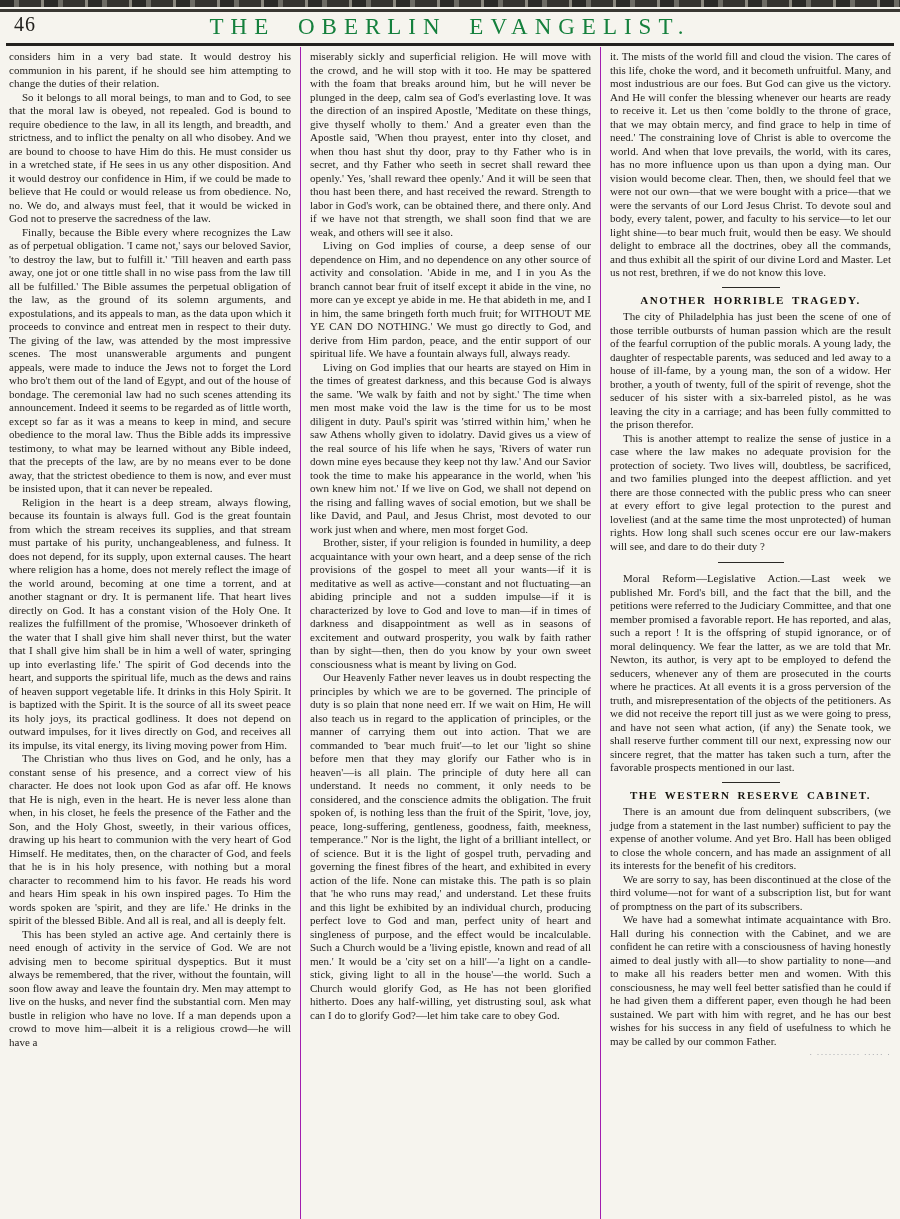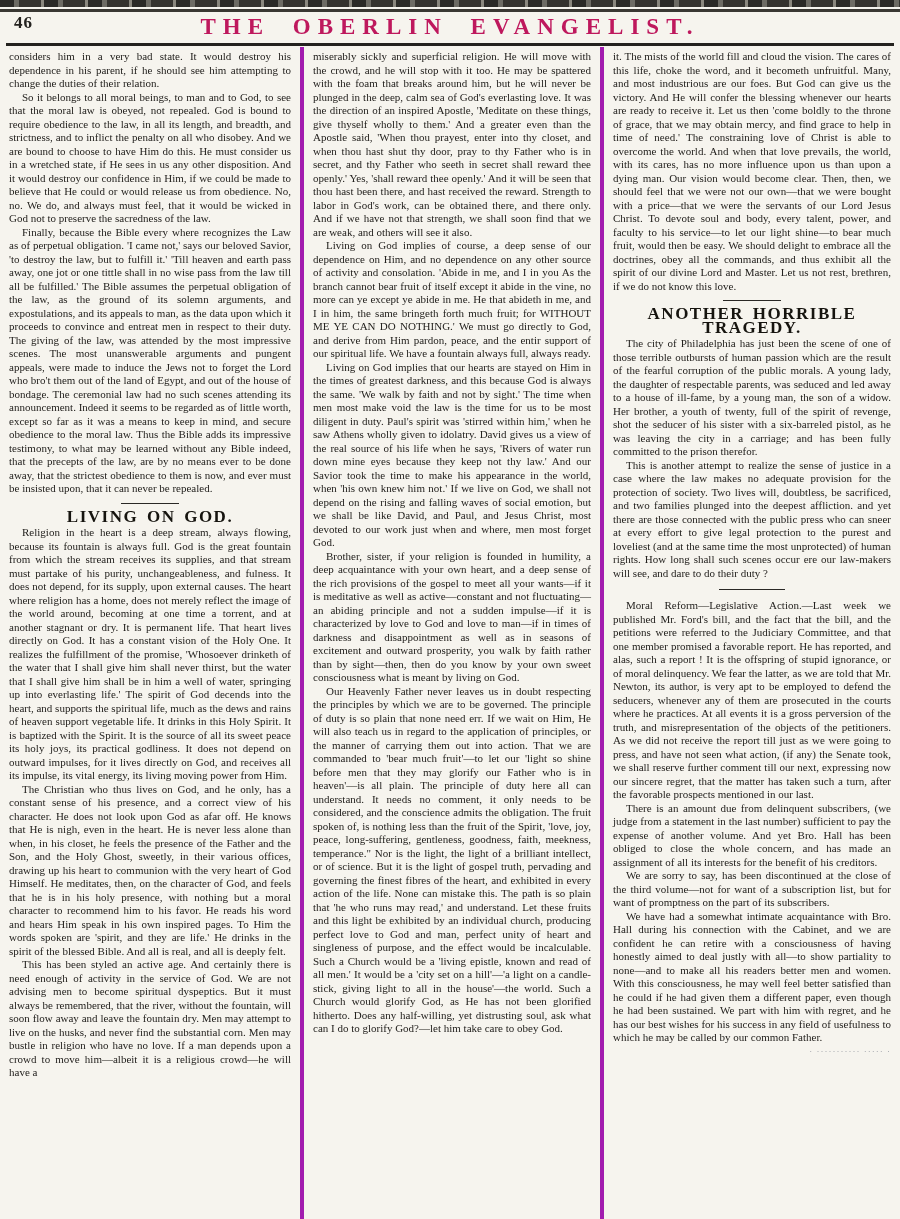--- a/index.html
+++ b/index.html
@@ -18,54 +18,54 @@
       repeating-linear-gradient(90deg,#2b2a27 0 14px,#6d6b64 14px 19px,#35332f 19px 41px,#8a877e 41px 44px);
     border-bottom:2px solid #f6f4ee;
     box-shadow:0 3px 0 #3a3833;
   }
 
   .masthead-row{
     position:relative;height:30px;margin-top:2px;
   }
   .page-number{
     position:absolute;left:14px;top:2px;
-    font-size:17px;font-weight:bold;letter-spacing:1px;
+    font-size:20px;font-weight:normal;letter-spacing:1px;
   }
   .masthead{
-    text-align:center;font-size:23px;font-weight:bold;
+    text-align:center;font-size:23px;font-weight:normal;
     letter-spacing:7px;word-spacing:10px;
-    padding-top:3px;color:#be185d;
+    padding-top:3px;color:#15803d;
   }
   .head-rule-thick{
     height:3px;background:#24221f;margin:2px 6px 0 6px;
     box-shadow:0 -4px 0 -3px #55534c;
   }
 
   .columns{
     display:flex;height:1172px;overflow:hidden;margin-top:1px;
   }
   .col{
     width:300px;box-sizing:border-box;
     padding:3px 9px 0 9px;
     font-size:11px;line-height:13.5px;
     text-align:justify;
     overflow:hidden;
   }
-  .col + .col{border-left:4px solid #a21caf;}
+  .col + .col{border-left:1px solid #a21caf;}
 
   .col p{margin:0;text-indent:13px;}
   .col p.cont{text-indent:0;}
   .col p .lead{font-weight:normal;}
 
   .sec-head{text-align:center;margin:7px 0 3px 0;}
   .sec-head .head-rule{
     display:block;width:58px;border-top:1px solid #2a2825;margin:0 auto 6px auto;
   }
   .sec-head h3{
-    margin:0;font-size:17px;font-weight:bold;letter-spacing:1.5px;
+    margin:0;font-size:11px;font-weight:bold;letter-spacing:1.5px;
     word-spacing:3px;color:#16140f;text-indent:0;
   }
 
   .rule-block{width:66px;border-top:1px solid #2a2825;margin:9px auto;}
 
   .noise{
     text-align:right;color:#8f929a;font-size:9px;letter-spacing:1px;
     filter:blur(0.5px);margin-top:5px;text-indent:0;
   }
 </style>
@@ -76,27 +76,23 @@
   <div class="top-band"></div>
 
   <div class="masthead-row">
     <span class="page-number">46</span>
     <div class="masthead">THE OBERLIN EVANGELIST.</div>
   </div>
   <div class="head-rule-thick"></div>
 
   <div class="columns">
     <div class="col">
-        <p class="cont">considers him in a very bad state.  It would destroy his dependence in his parent, if he should see him attempting to change the duties of their relation.</p>
+        <p class="cont">considers him in a very bad state.  It would destroy his communion in his parent, if he should see him attempting to change the duties of their relation.</p>
         <p>So it belongs to all moral beings, to man and to God, to see that the moral law is obeyed, not repealed.  God is bound to require obedience to the law, in all its length, and breadth, and strictness, and to inflict the penalty on all who disobey.  And we are bound to choose to have Him do this.  He must consider us in a wretched state, if He sees in us any other disposition.  And it would destroy our confidence in Him, if we could be made to believe that He could or would release us from obedience.  No, no.  We do, and always must feel, that it would be wicked in God not to preserve the sacredness of the law.</p>
         <p>Finally, because the Bible every where recognizes the Law as of perpetual obligation.  'I came not,' says our beloved Savior, 'to destroy the law, but to fulfill it.'  'Till heaven and earth pass away, one jot or one tittle shall in no wise pass from the law till all be fulfilled.'  The Bible assumes the perpetual obligation of the law, as the ground of its solemn arguments, and expostulations, and its appeals to man, as the data upon which it proceeds to convince and entreat men in respect to their duty.  The giving of the law, was attended by the most impressive scenes.  The most unanswerable arguments and pungent appeals, were made to induce the Jews not to forget the Lord who bro't them out of the land of Egypt, and out of the house of bondage.  The ceremonial law had no such scenes attending its announcement.  Indeed it seems to be regarded as of little worth, except so far as it was a means to keep in mind, and secure obedience to the moral law.  Thus the Bible adds its impressive testimony, to what may be learned without any Bible indeed, that the precepts of the law, are by no means ever to be done away, that the strictest obedience to them is now, and ever must be insisted upon, that it can never be repealed.</p>
-        <div class="sec-head">
-          <span class="head-rule"></span>
-          <h3>LIVING ON GOD.</h3>
-        </div>
         <p>Religion in the heart is a deep stream, always flowing, because its fountain is always full.  God is the great fountain from which the stream receives its supplies, and that stream must partake of his purity, unchangeableness, and fulness.  It does not depend, for its supply, upon external causes.  The heart where religion has a home, does not merely reflect the image of the world around, becoming at one time a torrent, and at another stagnant or dry.  It is permanent life.  That heart lives directly on God.  It has a constant vision of the Holy One.  It realizes the fulfillment of the promise, 'Whosoever drinketh of the water that I shall give him shall never thirst, but the water that I shall give him shall be in him a well of water, springing up into everlasting life.'  The spirit of God decends into the heart, and supports the spiritual life, much as the dews and rains of heaven support vegetable life.  It drinks in this Holy Spirit.  It is baptized with the Spirit.  It is the source of all its sweet peace its holy joys, its practical godliness.  It does not depend on outward impulses, for it lives directly on God, and receives all its impulse, its vital energy, its living moving power from Him.</p>
         <p>The Christian who thus lives on God, and he only, has a constant sense of his presence, and a correct view of his character.  He does not look upon God as afar off.  He knows that He is nigh, even in the heart.  He is never less alone than when, in his closet, he feels the presence of the Father and the Son, and the Holy Ghost, sweetly, in their various offices, drawing up his heart to communion with the very heart of God Himself.  He meditates, then, on the character of God, and feels that he is in his holy presence, with nothing but a moral character to recommend him to his favor.  He reads his word and hears Him speak in his own inspired pages.  To Him the words spoken are 'spirit, and they are life.'  He drinks in the spirit of the blessed Bible.  And all is real, and all is deeply felt.</p>
         <p>This has been styled an active age.  And certainly there is need enough of activity in the service of God.  We are not advising men to become spiritual dyspeptics.  But it must always be remembered, that the river, without the fountain, will soon flow away and leave the fountain dry.  Men may attempt to live on the husks, and never find the substantial corn.  Men may bustle in religion who have no love.  If a man depends upon a crowd to move him—albeit it is a religious crowd—he will have a</p>
       </div>
     <div class="col">
         <p class="cont">miserably sickly and superficial religion.  He will move with the crowd, and he will stop with it too.  He may be spattered with the foam that breaks around him, but he will never be plunged in the deep, calm sea of God's everlasting love.  It was the direction of an inspired Apostle, 'Meditate on these things, give thyself wholly to them.'  And a greater even than the Apostle said, 'When thou prayest, enter into thy closet, and when thou hast shut thy door, pray to thy Father who is in secret, and thy Father who seeth in secret shall reward thee openly.'  Yes, 'shall reward thee openly.'  And it will be seen that thou hast been there, and hast received the reward.  Strength to labor in God's work, can be obtained there, and there only.  And if we have not that strength, we shall soon find that we are weak, and others will see it also.</p>
         <p>Living on God implies of course, a deep sense of our dependence on Him, and no dependence on any other source of activity and consolation.  'Abide in me, and I in you As the branch cannot bear fruit of itself except it abide in the vine, no more can ye except ye abide in me.  He that abideth in me, and I in him, the same bringeth forth much fruit; for WITHOUT ME YE CAN DO NOTHING.'  We must go directly to God, and derive from Him pardon, peace, and the entir support of our spiritual life.  We have a fountain always full, always ready.</p>
         <p>Living on God implies that our hearts are stayed on Him in the times of greatest darkness, and this because God is always the same.  'We walk by faith and not by sight.'  The time when men most make void the law is the time for us to be most diligent in duty.  Paul's spirit was 'stirred within him,' when he saw Athens wholly given to idolatry.  David gives us a view of the real source of his life when he says, 'Rivers of water run down mine eyes because they keep not thy law.'  And our Savior took the time to make his appearance in the world, when 'his own knew him not.'  If we live on God, we shall not depend on the rising and falling waves of social emotion, but we shall be like David, and Paul, and Jesus Christ, most devoted to our work just when and where, men most forget God.</p>
         <p>Brother, sister, if your religion is founded in humility, a deep acquaintance with your own heart, and a deep sense of the rich provisions of the gospel to meet all your wants—if it is meditative as well as active—constant and not fluctuating—an abiding principle and not a sudden impulse—if it is characterized by love to God and love to man—if in times of darkness and disappointment as well as in seasons of excitement and outward prosperity, you walk by faith rather than by sight—then, then do you know by your own sweet consciousness what is meant by living on God.</p>
         <p>Our Heavenly Father never leaves us in doubt respecting the principles by which we are to be governed.  The principle of duty is so plain that none need err.  If we wait on Him, He will also teach us in regard to the application of principles, or the manner of carrying them out into action.  That we are commanded to 'bear much fruit'—to let our 'light so shine before men that they may glorify our Father who is in heaven'—is all plain.  The principle of duty here all can understand.  It needs no comment, it only needs to be considered, and the conscience admits the obligation.  The fruit spoken of, is nothing less than the fruit of the Spirit, 'love, joy, peace, long-suffering, gentleness, goodness, faith, meekness, temperance."  Nor is the light, the light of a brilliant intellect, or of science.  But it is the light of gospel truth, pervading and governing the finest fibres of the heart, and exhibited in every action of the life.  None can mistake this.  The path is so plain that 'he who runs may read,' and understand.  Let these fruits and this light be exhibited by an individual church, producing perfect love to God and man, perfect unity of heart and singleness of purpose, and the effect would be incalculable.  Such a Church would be a 'living epistle, known and read of all men.'  It would be a 'city set on a hill'—'a light on a candle-stick, giving light to all in the house'—the world.  Such a Church would glorify God, as He has not been glorified hitherto.  Does any half-willing, yet distrusting soul, ask what can I do to glorify God?—let him take care to obey God.</p>
@@ -104,19 +100,23 @@
     <div class="col">
         <p class="cont">it.  The mists of the world fill and cloud the vision.  The cares of this life, choke the word, and it becometh unfruitful.  Many, and most industrious are our foes.  But God can give us the victory.  And He will confer the blessing whenever our hearts are ready to receive it.  Let us then 'come boldly to the throne of grace, that we may obtain mercy, and find grace to help in time of need.'  The constraining love of Christ is able to overcome the world.  And when that love prevails, the world, with its cares, has no more influence upon us than upon a dying man.  Our vision would become clear.  Then, then, we should feel that we were not our own—that we were bought with a price—that we were the servants of our Lord Jesus Christ.  To devote soul and body, every talent, power, and faculty to his service—to let our light shine—to bear much fruit, would then be easy.  We should delight to embrace all the doctrines, obey all the commands, and thus exhibit all the spirit of our divine Lord and Master.  Let us not rest, brethren, if we do not know this love.</p>
         <div class="sec-head">
           <span class="head-rule"></span>
           <h3>ANOTHER HORRIBLE TRAGEDY.</h3>
         </div>
         <p>The city of Philadelphia has just been the scene of one of those terrible outbursts of human passion which are the result of the fearful corruption of the public morals.  A young lady, the daughter of respectable parents, was seduced and led away to a house of ill-fame, by a young man, the son of a widow.  Her brother, a youth of twenty, full of the spirit of revenge, shot the seducer of his sister with a six-barreled pistol, as he was leaving the city in a carriage; and has been fully committed to the prison therefor.</p>
         <p>This is another attempt to realize the sense of justice in a case where the law makes no adequate provision for the protection of society.  Two lives will, doubtless, be sacrificed, and two families plunged into the deepest affliction. and yet there are those connected with the public press who can sneer at every effort to give legal protection to the purest and loveliest (and at the same time the most unprotected) of human rights.  How long shall such scenes occur ere our law-makers will see, and dare to do their duty ?</p>
         <div class="rule-block"></div>
         <p><span class="lead">Moral Reform—Legislative Action.—</span>Last week we published Mr. Ford's bill, and the fact that the bill, and the petitions were referred to the Judiciary Committee, and that one member promised a favorable report.  He has reported, and alas, such a report !  It is the offspring of stupid ignorance, or of moral delinquency.  We fear the latter, as we are told that Mr. Newton, its author, is very apt to be employed to defend the seducers, whenever any of them are prosecuted in the courts where he practices.  At all events it is a gross perversion of the truth, and misrepresentation of the objects of the petitioners.  As we did not receive the report till just as we were going to press, and have not seen what action, (if any) the Senate took, we shall reserve further comment till our next, expressing now our sincere regret, that the matter has taken such a turn, after the favorable prospects mentioned in our last.</p>
+        <div class="sec-head">
+          <span class="head-rule"></span>
+          <h3>THE WESTERN RESERVE CABINET.</h3>
+        </div>
         <p>There is an amount due from delinquent subscribers, (we judge from a statement in the last number) sufficient to pay the expense of another volume.  And yet Bro. Hall has been obliged to close the whole concern, and has made an assignment of all its interests for the benefit of his creditors.</p>
         <p>We are sorry to say, has been discontinued at the close of the third volume—not for want of a subscription list, but for want of promptness on the part of its subscribers.</p>
         <p>We have had a somewhat intimate acquaintance with Bro. Hall during his connection with the Cabinet, and we are confident he can retire with a consciousness of having honestly aimed to deal justly with all—to show partiality to none—and to make all his readers better men and women.  With this consciousness, he may well feel better satisfied than he could if he had given them a different paper, even though he had been sustained.  We part with him with regret, and he has our best wishes for his success in any field of usefulness to which he may be called by our common Father.</p>
         <p class="noise">· ··········· ····· ·</p>
       </div>
   </div>
 </div>
 
 </body></html>

